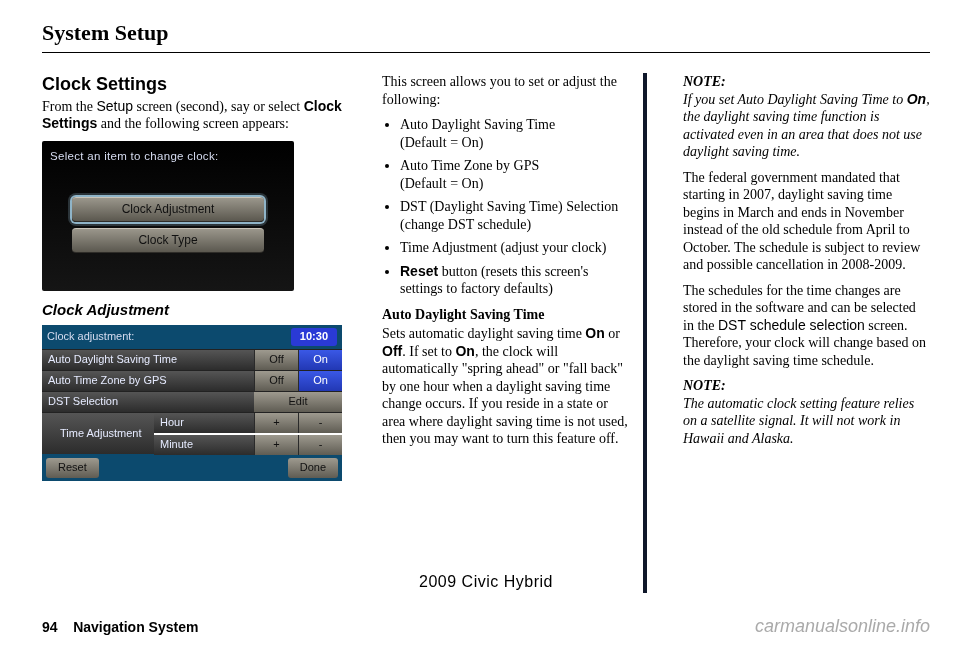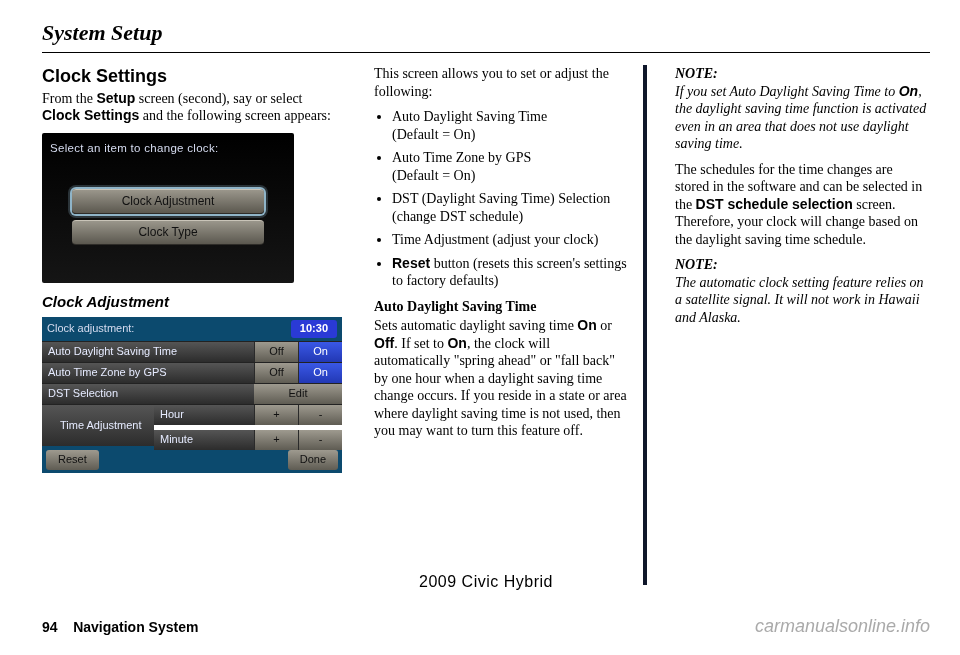--- a/index.html
+++ b/index.html
@@ -10,44 +10,43 @@
     font-family: "Times New Roman", Times, serif;
     color: #000;
     position: relative;
     padding: 20px 30px 0 42px;
   }
   .page-header {
     font-weight: bold;
     font-size: 22px;
     padding-bottom: 6px;
     border-bottom: 1.5px solid #000;
-    margin-bottom: 12px;
-    font-style: italic;
+    margin-bottom: 20px;
   }
   .columns {
     display: flex;
-    gap: 26px;
+    gap: 34px;
     height: 520px;
   }
   .col {
     flex: 1;
     font-size: 14px;
     line-height: 1.25;
     position: relative;
   }
   .col.mid { border-right: 4px solid #0f172a; padding-right: 14px; }
   .col.left { padding-right: 6px; }
   .col.right { padding-left: 2px; }
   .section-title {
     font-family: Arial, Helvetica, sans-serif;
     font-weight: bold;
     font-size: 18px;
     margin-bottom: 2px;
   }
-  .sans { font-family: Arial, Helvetica, sans-serif; font-weight: bold; }
+  .sans { font-family: Arial, Helvetica, sans-serif; }
   .bold { font-weight: bold; }
   .italic { font-style: italic; }
   p { margin-bottom: 8px; }
   ul { list-style: disc; padding-left: 18px; margin-bottom: 8px; }
   li { margin-bottom: 6px; }
 
   
   .shot1 {
     width: 252px; height: 150px;
     background: linear-gradient(#000, #151515);
@@ -208,21 +207,21 @@
           <div class="pill on">On</div>
         </div>
       </div>
       <div class="row">
         <div class="lab">DST Selection</div>
         <div class="editbtn">Edit</div>
       </div>
       <div class="row" style="height:42px;">
         <div class="tadjlbl">Time Adjustment</div>
         <div style="display:flex; flex-direction:column; flex:1;">
-          <div style="display:flex; flex:1; border-bottom:5px solid #ffffff;">
+          <div style="display:flex; flex:1; border-bottom:2px solid #ffffff;">
             <div class="hm">Hour</div>
             <div class="pillgrp">
               <div class="pill">+</div>
               <div class="pill">-</div>
             </div>
           </div>
           <div style="display:flex; flex:1;">
             <div class="hm">Minute</div>
             <div class="pillgrp">
               <div class="pill">+</div>
@@ -262,20 +261,21 @@
     <p>
       <span>Sets automatic daylight saving time </span><span class="sans bold">On</span><span> or </span><span class="sans bold">Off</span><span>. If set to </span><span class="sans bold">On</span><span>, the clock will automatically "spring ahead" or "fall back" by one hour when a daylight saving time change occurs. If you reside in a state or area where daylight saving time is not used, then you may want to turn this feature off.</span>
     </p>
   </div>
 
   <div class="col right">
     <p>
       <span class="bold italic">NOTE:</span><br>
       <span class="italic">If you set Auto Daylight Saving Time to </span><span class="sans bold italic">On</span><span class="italic">, the daylight saving time function is activated even in an area that does not use daylight saving time.</span>
     </p>
+    <p>The federal government mandated that starting in 2007, daylight saving time begins in March and ends in November instead of the old schedule from April to October. The schedule is subject to review and possible cancellation in 2008-2009.</p>
     <p>
       <span>The schedules for the time changes are stored in the software and can be selected in the </span><span class="sans">DST schedule selection</span><span> screen. Therefore, your clock will change based on the daylight saving time schedule.</span>
     </p>
     <p>
       <span class="bold italic">NOTE:</span><br>
       <span class="italic">The automatic clock setting feature relies on a satellite signal. It will not work in Hawaii and Alaska.</span>
     </p>
   </div>
 
 </div>

